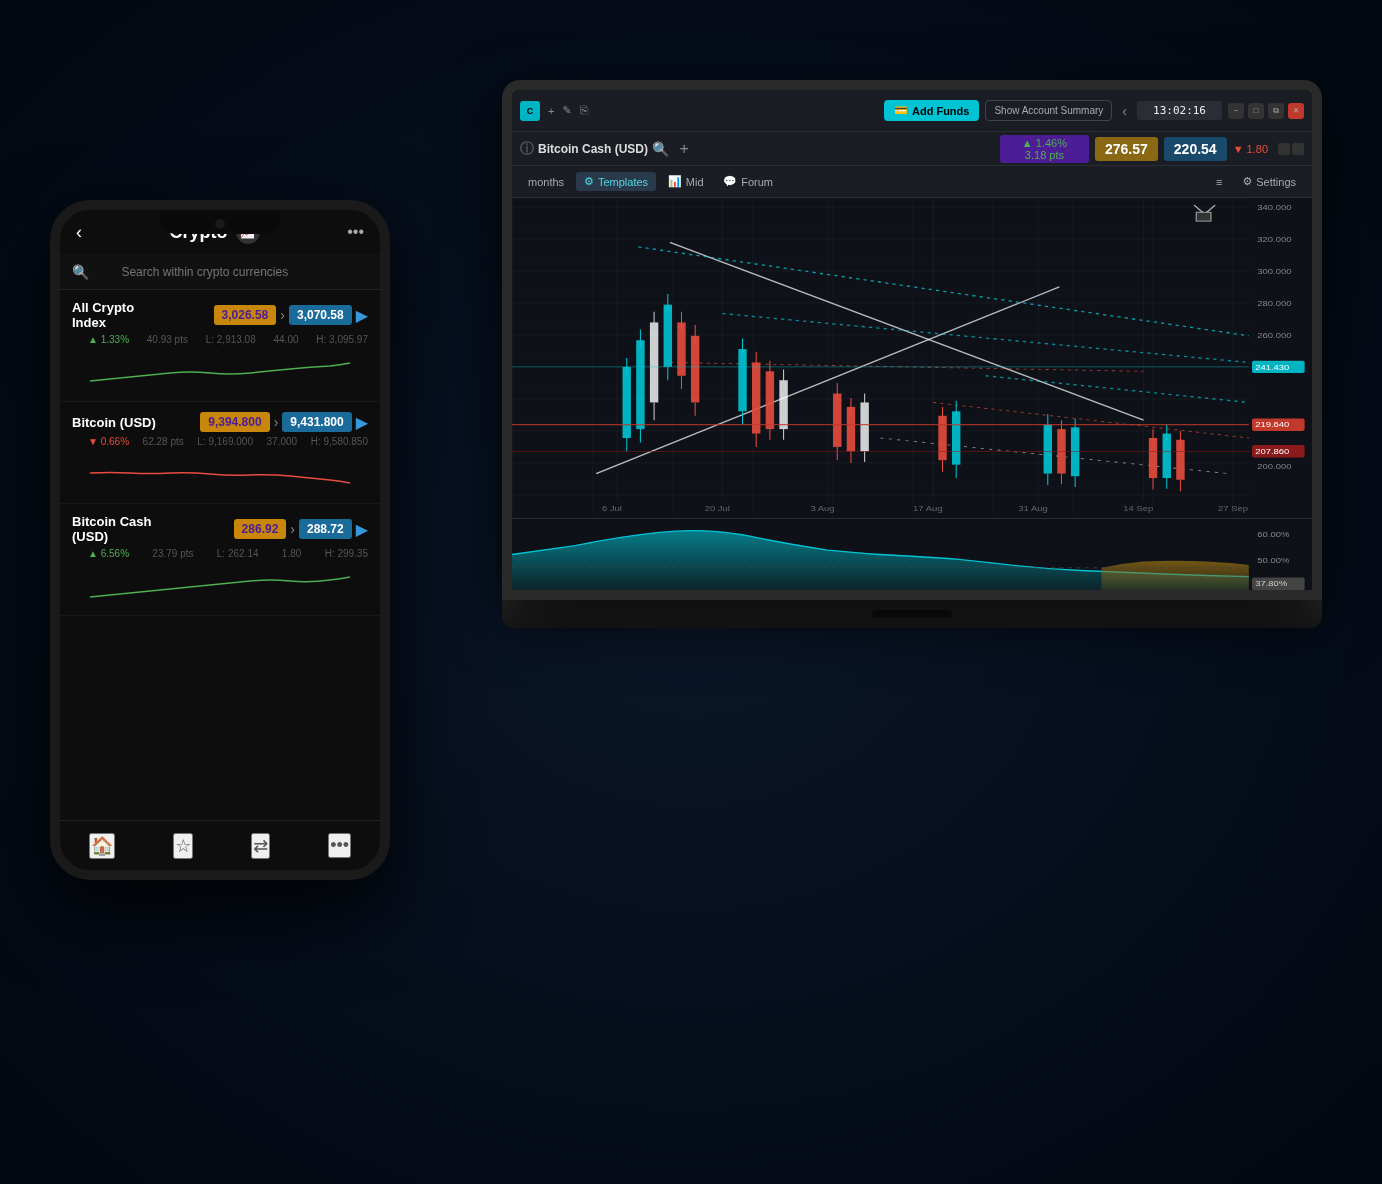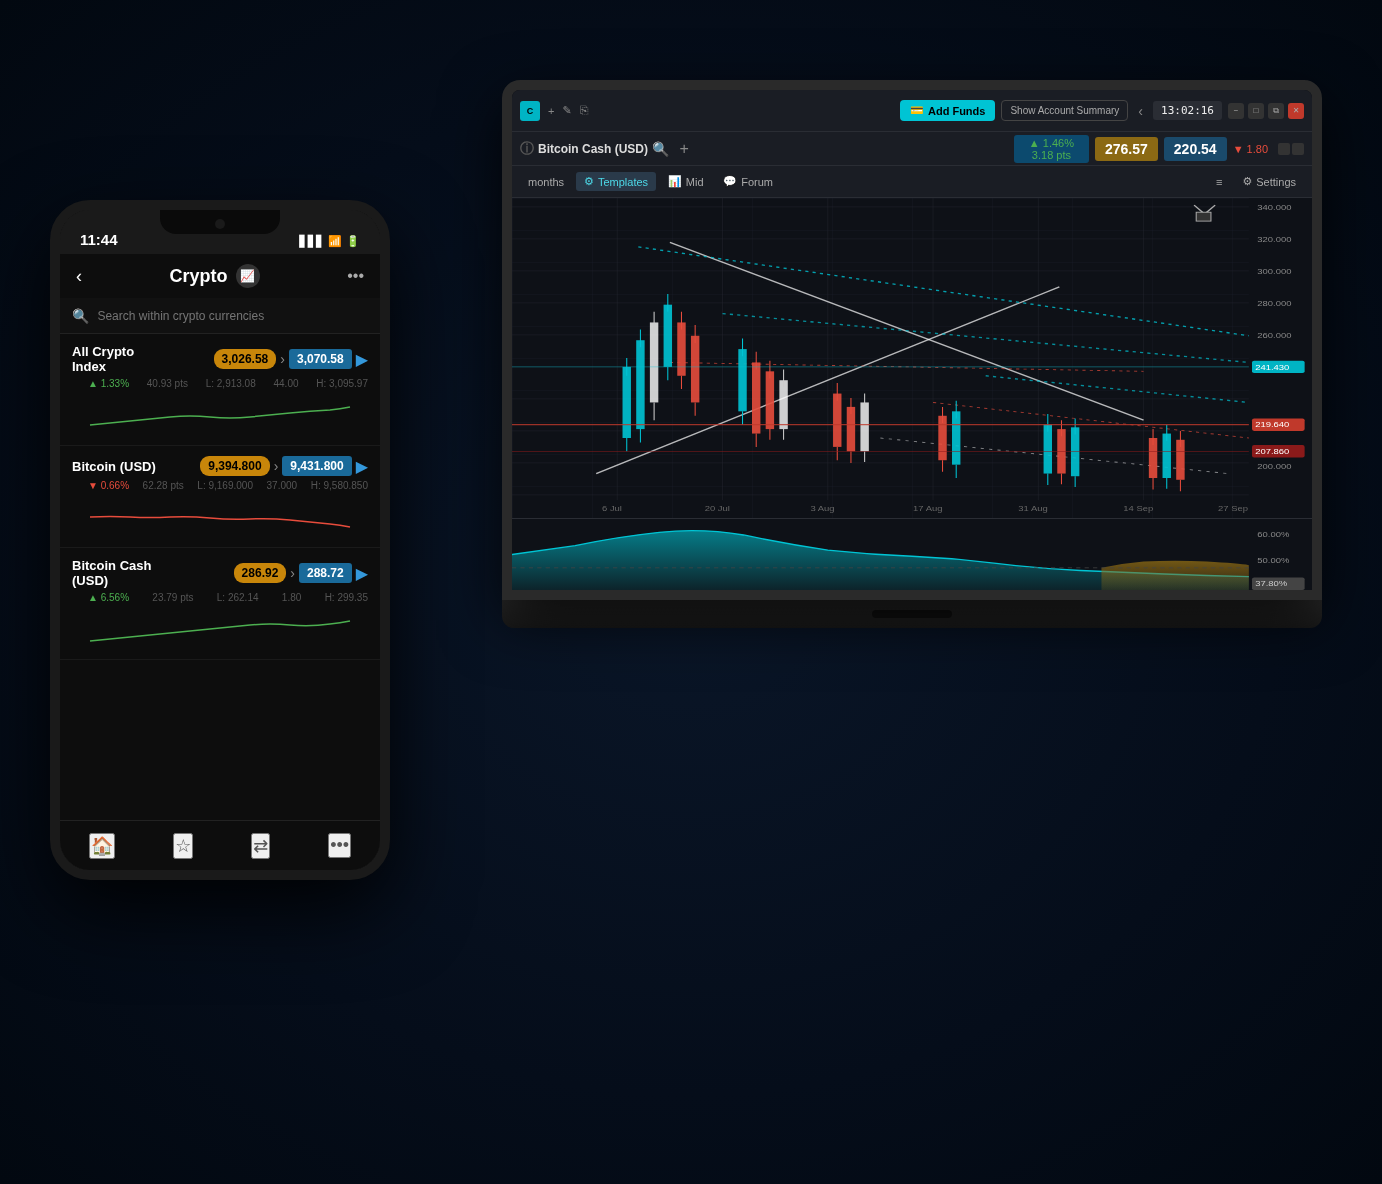--- a/index.html
+++ b/index.html
@@ -99,21 +99,21 @@
       border: 1px solid #444;
       border-radius: 4px;
       padding: 4px 8px;
       font-size: 10px;
       cursor: pointer;
     }
 
     .time-display {
       background: #2a2d34;
       color: #eee;
-      padding: 3px 8px;
+      padding: 3px 16px;
       border-radius: 3px;
       font-size: 11px;
       font-family: monospace;
       margin-left: auto;
     }
 
     .window-controls {
       display: flex;
       gap: 4px;
     }
@@ -145,23 +145,23 @@
     .symbol-info {
       color: #ddd;
       font-size: 12px;
       font-weight: bold;
       display: flex;
       align-items: center;
       gap: 4px;
     }
 
     .price-up {
-      background: #0c4a6e;
+      background: #4c1d95;
       color: #4caf50;
-      padding: 2px 15px;
+      padding: 2px 22px;
       border-radius: 3px;
       font-size: 11px;
       text-align: center;
     }
 
     .bid-price {
       background: #8B6914;
       color: #fff;
       padding: 4px 10px;
       border-radius: 3px;
@@ -407,20 +407,21 @@
       border-bottom: 1px solid #222;
     }
 
     .search-input {
       background: transparent;
       border: none;
       color: #666;
       font-size: 12px;
       outline: none;
       flex: 1;
+      margin-left: 24px;
     }
 
     .crypto-list {
       flex: 1;
       overflow: hidden;
       background: #0d0d0d;
     }
 
     .crypto-item {
       padding: 10px 12px;
@@ -442,23 +443,23 @@
     }
 
     .crypto-prices {
       display: flex;
       gap: 4px;
       align-items: center;
     }
 
     .sell-price {
       background: #c8860a;
-      color: #000000;
+      color: #4c1d95;
       padding: 3px 8px;
-      border-radius: 9px;
+      border-radius: 3px;
       font-size: 12px;
       font-weight: bold;
     }
 
     .buy-price {
       background: #1a6a9a;
       color: #fff;
       padding: 3px 8px;
       border-radius: 3px;
       font-size: 12px;
@@ -809,28 +810,20 @@
 </div>
 
 <div class="phone-container">
   <div class="phone-frame">
     <div class="phone-notch">
       <div class="camera-dot"></div>
     </div>
 
     <div class="phone-screen">
 
-      <div class="phone-status-bar">
-        <span class="phone-time">11:44</span>
-        <div class="phone-status-icons">
-          <span style="color:#fff;font-size:11px;">▋▋▋</span>
-          <span style="color:#fff;font-size:11px;">📶</span>
-          <span style="color:#fff;font-size:11px;">🔋</span>
-        </div>
-      </div>
 
 
       <div class="phone-nav-bar">
         <span class="back-btn">‹</span>
         <div style="display:flex;align-items:center;gap:8px;">
           <span class="page-title">Crypto</span>
           <div style="background:#333;border-radius:50%;width:24px;height:24px;display:flex;align-items:center;justify-content:center;">
             <span style="color:#aaa;font-size:12px;">📈</span>
           </div>
         </div>

